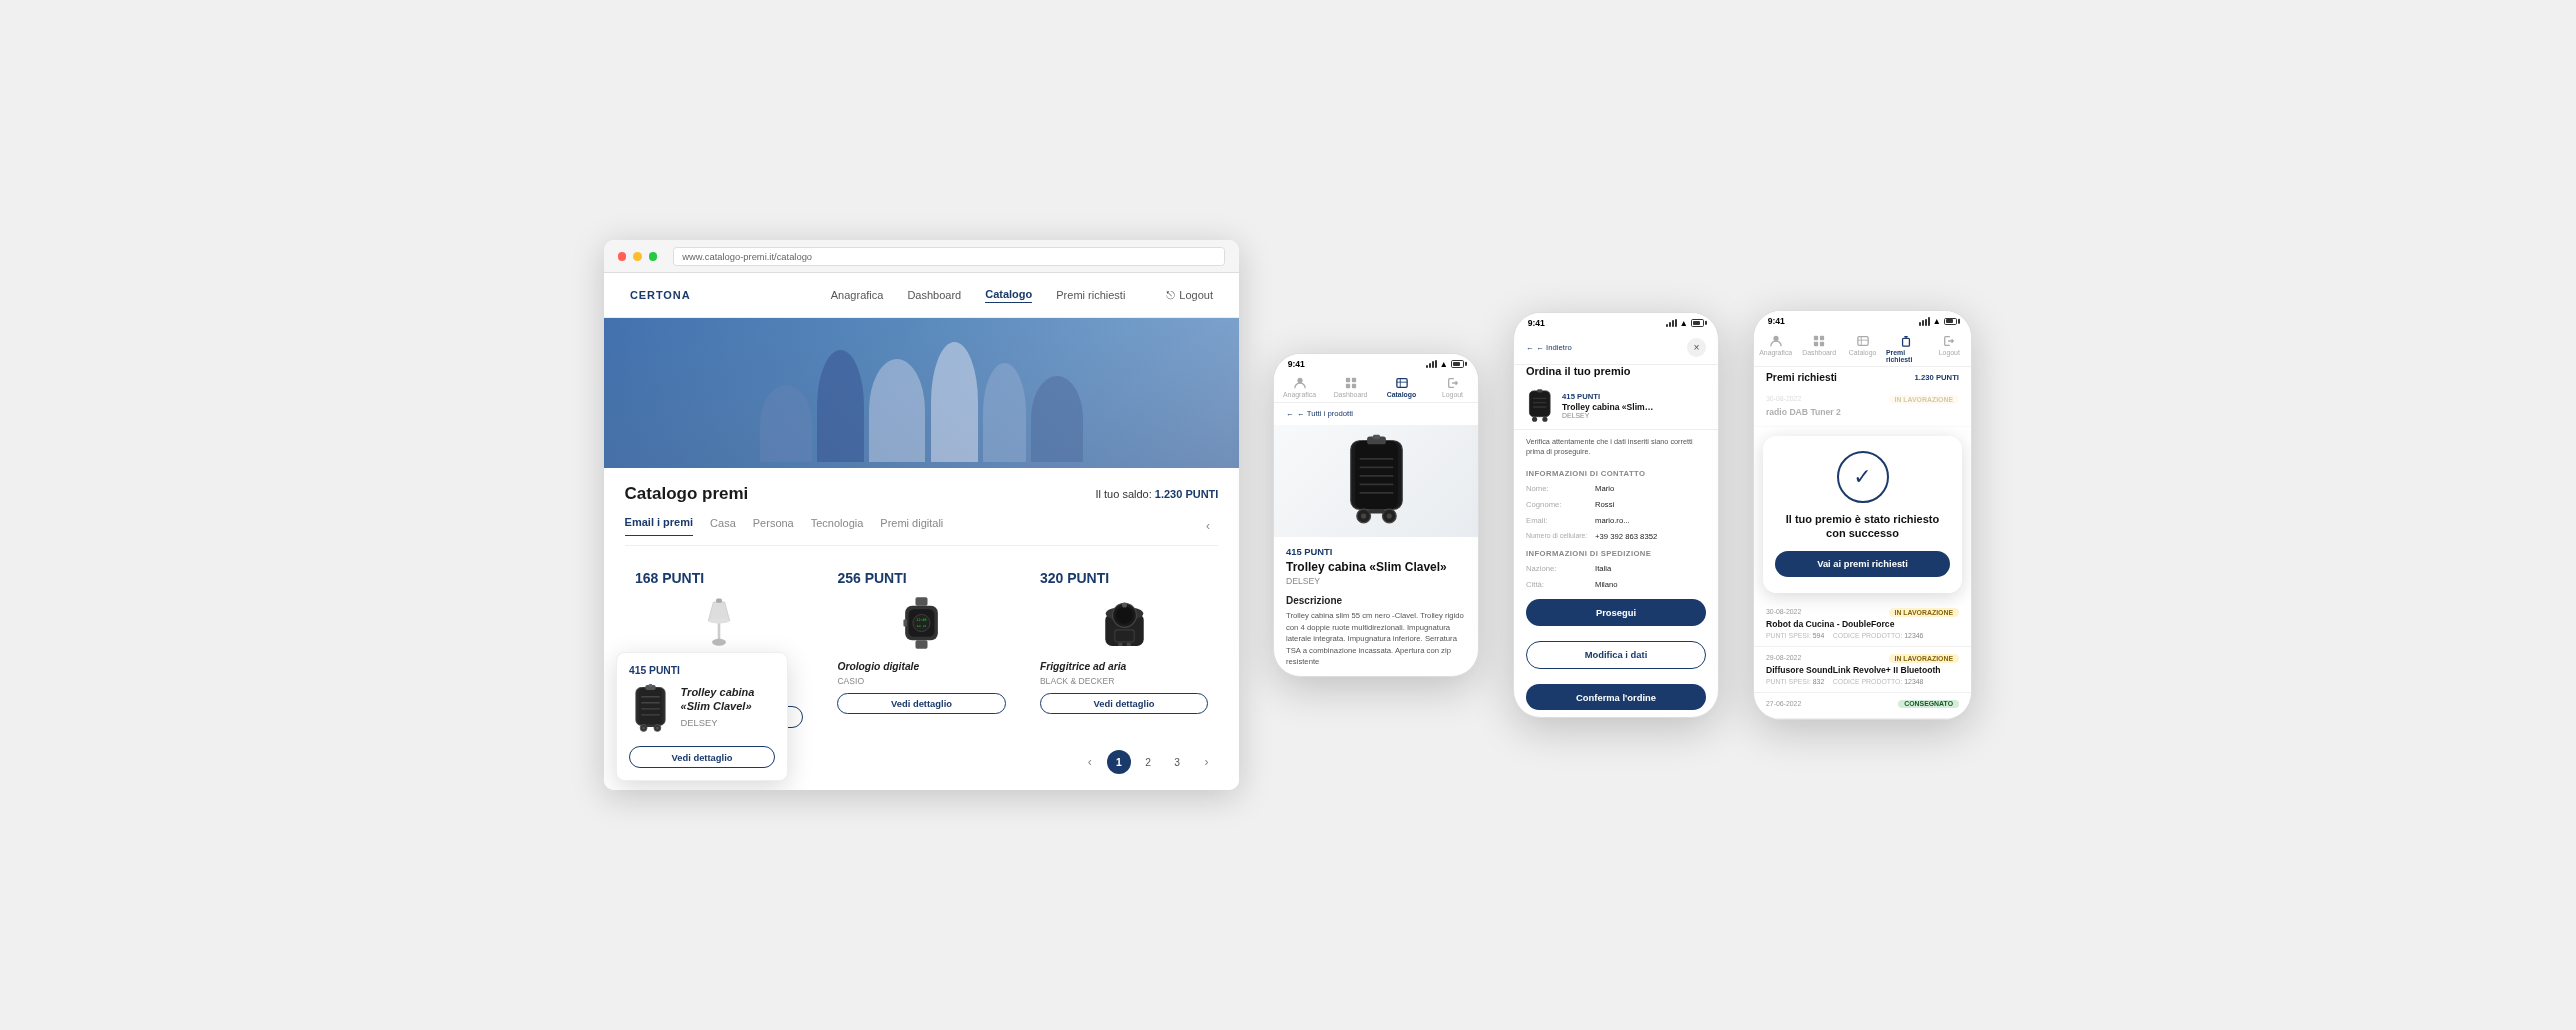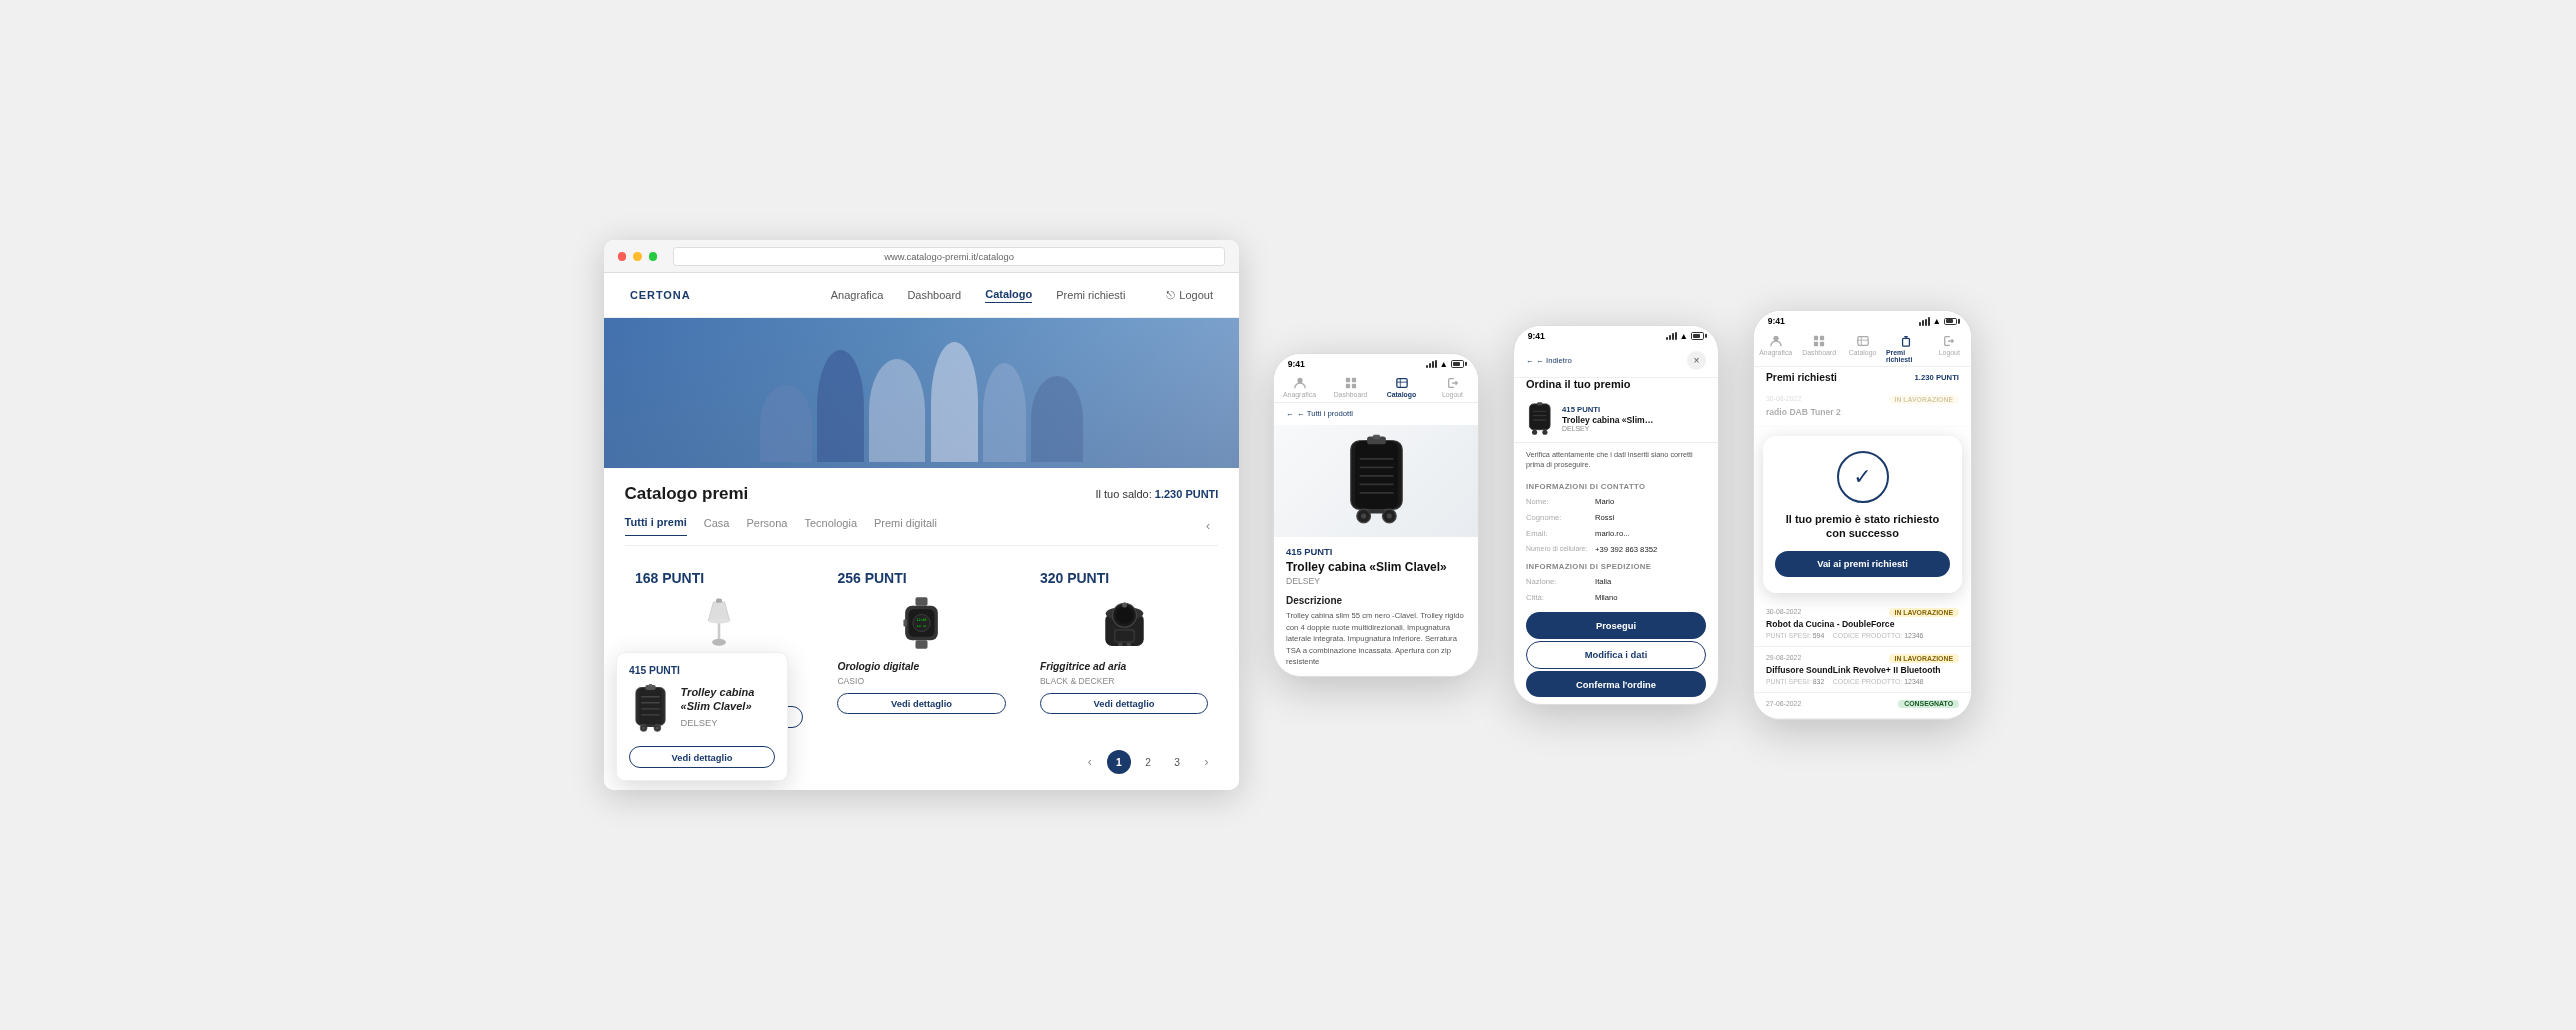--- a/index.html
+++ b/index.html
@@ -44,21 +44,20 @@
     .dot-green { background: #28c840; }
     .browser-url {
       flex: 1;
       background: #fff;
       border: 0.9px solid #ddd;
       border-radius: 3.4px;
       padding: 2.6px 8.6px;
       font-size: 9.4px;
       color: #666;
       margin-left: 8.6px;
-      text-align: center;
     }
 
     
     .desktop-nav {
       background: #fff;
       border-bottom: 0.9px solid #eee;
       display: flex;
       align-items: center;
       padding: 0 26px;
       height: 45px;
@@ -468,21 +467,21 @@
       color: #111;
     }
     .phone-order-brand {
       font-size: 6.9px;
       color: #888;
     }
     .order-btn-row {
       padding: 6.9px 12px;
       display: flex;
       flex-direction: column;
-      gap: 2px;
+      gap: 15px;
     }
     .btn-prosegui {
       background: #1a3a6b;
       color: #fff;
       font-size: 9.4px;
       font-weight: 700;
       border: none;
       border-radius: 20.6px;
       padding: 7.7px;
       cursor: pointer;
@@ -694,21 +693,21 @@
     <div class="catalog-section">
       <div class="catalog-header">
         <h2 class="catalog-title">Catalogo premi</h2>
         <div class="points-balance">
           <span>Il tuo saldo:</span>
           <span class="points-value">1.230 PUNTI</span>
         </div>
       </div>
 
       <div class="catalog-filters">
-        <span class="filter-tab active">Tutti i premi</span>
+        <span class="filter-tab active">Email i premi</span>
         <span class="filter-tab">Casa</span>
         <span class="filter-tab">Persona</span>
         <span class="filter-tab">Tecnologia</span>
         <span class="filter-tab">Premi digitali</span>
         <div class="filter-arrows">
           <span class="arrow-btn">‹</span>
         </div>
       </div>
 
       <div style="position:relative;">

